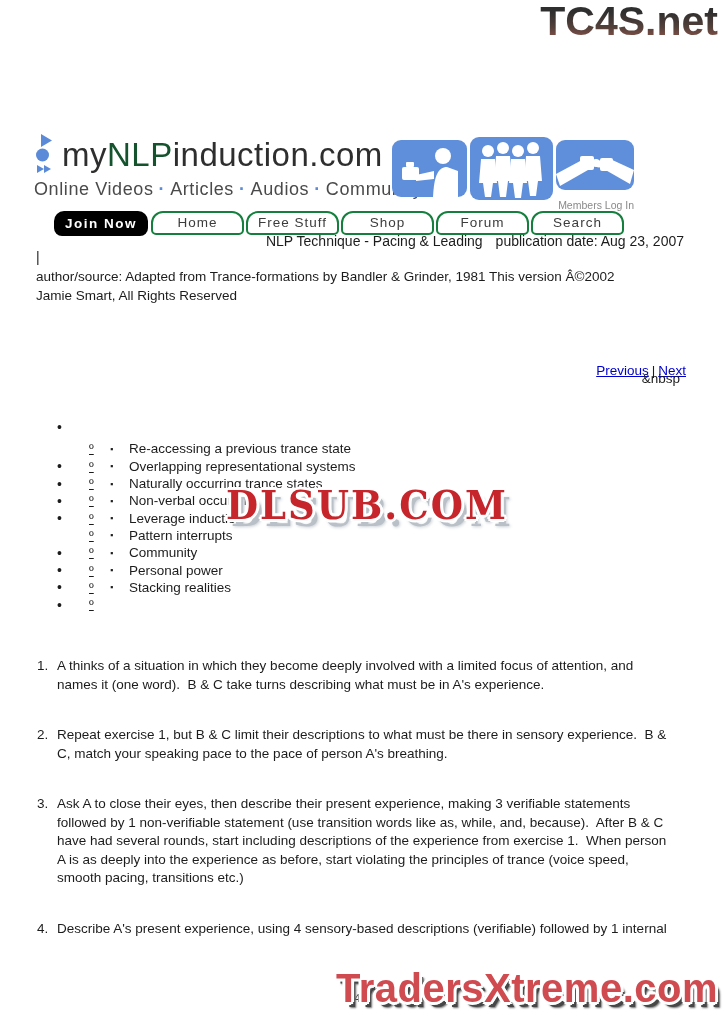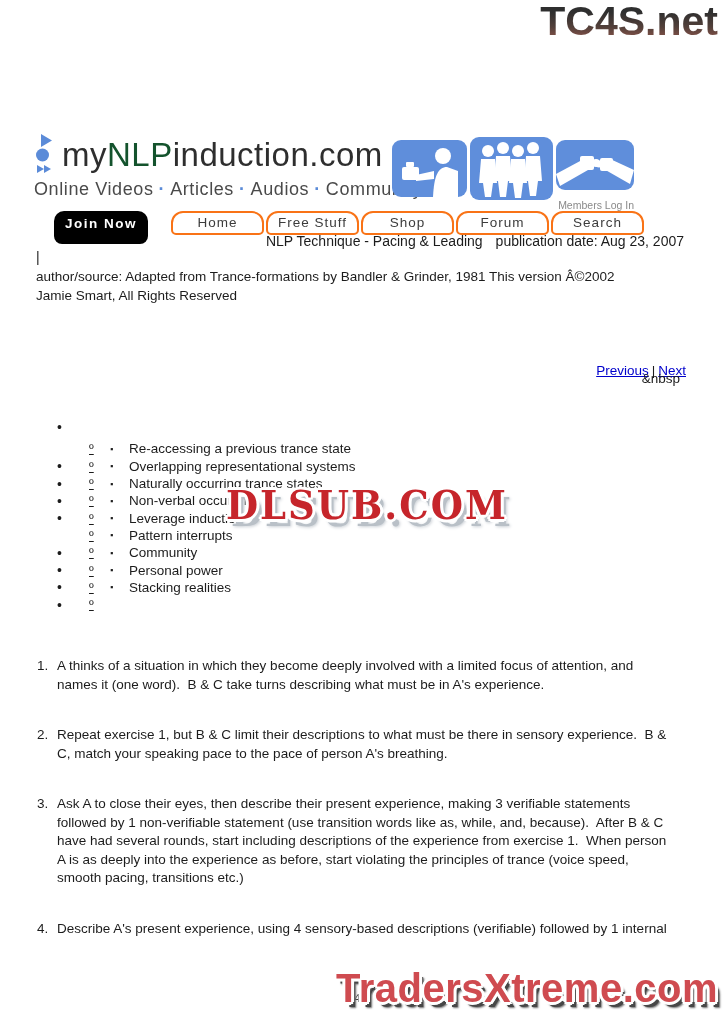--- a/index.html
+++ b/index.html
@@ -35,22 +35,22 @@
   .tile svg{display:block;}
   .t1{width:75px;height:57px;margin-top:3px;}
   .t2{width:83px;height:63px;}
   .t3{width:78px;height:50px;margin-top:3px;}
   .members{position:absolute;top:199px;left:392px;width:242px;text-align:right;
     font-size:10.5px;color:#8a8a8a;}
 
   
   .nav{position:absolute;left:54px;top:211px;display:flex;align-items:flex-start;}
   .tab-join{background:#000;color:#fff;font-weight:bold;border-radius:10px 10px 8px 8px;
-    width:94px;height:33px;line-height:25px;text-align:center;font-size:13.5px;letter-spacing:1.5px;margin-right:21px;cursor:pointer;}
-  .tab{width:89px;height:20px;border:2px solid #f97316;border-radius:12px 12px 5px 5px;background:#fff;
+    width:94px;height:25px;line-height:25px;text-align:center;font-size:13.5px;letter-spacing:1.5px;margin-right:1px;cursor:pointer;}
+  .tab{width:89px;height:20px;border:2px solid #15803d;border-radius:12px 12px 5px 5px;background:#fff;
     color:#3c3c3c;text-align:center;line-height:20px;font-size:13.5px;letter-spacing:1px;margin-left:2px;cursor:pointer;}
 
   
   .title-line{position:absolute;top:233px;right:40px;font-size:14px;white-space:nowrap;}
   .title-bold{font-weight:normal;}
   .pubdate{margin-left:13px;}
   .stray-pipe{position:absolute;left:36px;top:249px;font-size:14px;}
   .author{position:absolute;left:36px;top:267px;width:617px;font-size:13.5px;line-height:19px;white-space:pre-wrap;}
 
   .pager{position:absolute;top:363px;right:38px;font-size:13.5px;}

